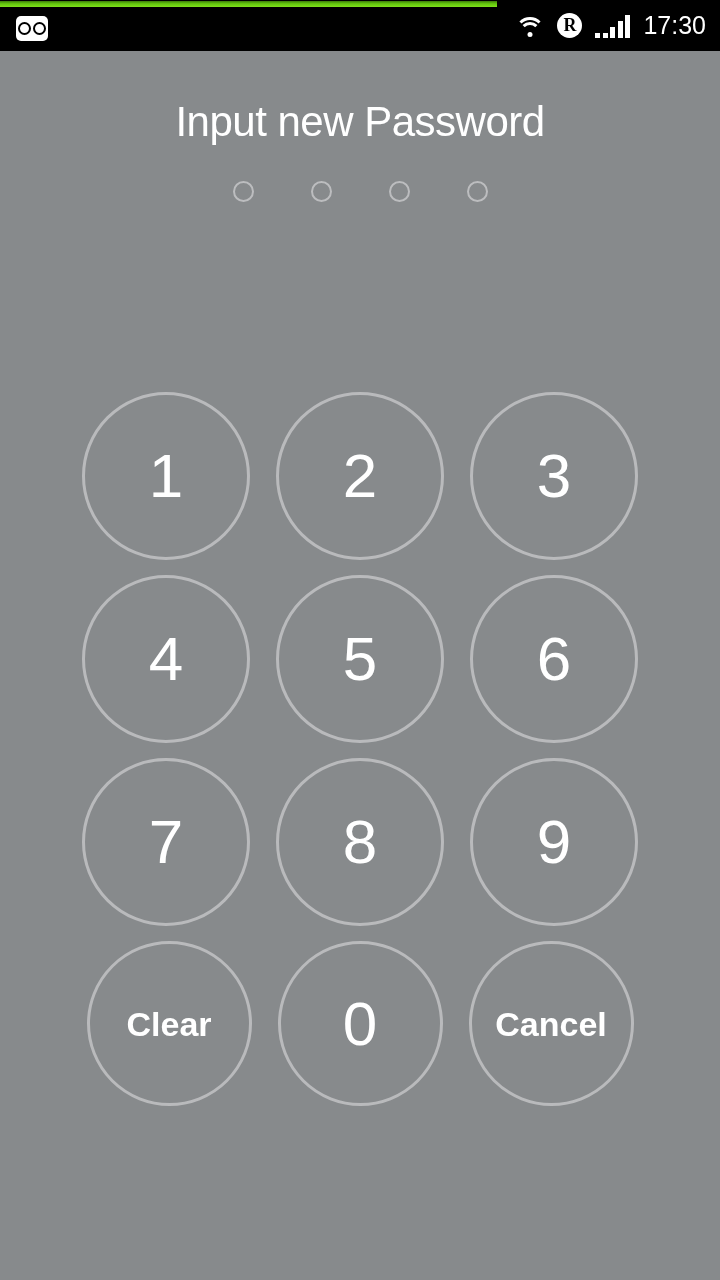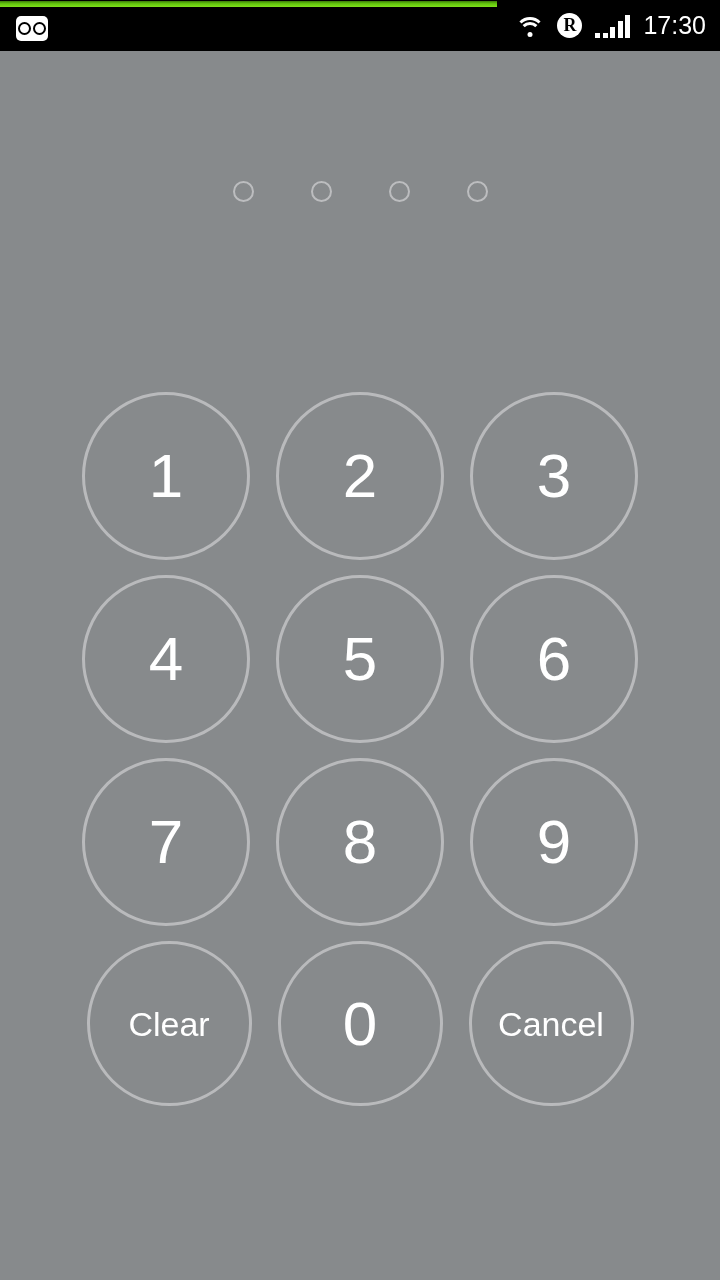--- a/index.html
+++ b/index.html
@@ -202,21 +202,21 @@
     cursor: pointer;
     -webkit-tap-highlight-color: transparent;
   }
   .key.digit {
     font-size: 62px;
     font-weight: 400;
     line-height: 1;
   }
   .key.word {
     font-size: 34px;
-    font-weight: 400;
+    font-weight: 700;
     line-height: 1;
   }
   .keypad-row.row-4 .key {
     width: 165px;
     height: 165px;
   }
 </style>
 </head>
 <body>
 
@@ -245,20 +245,21 @@
         <i class="b5"></i>
       </div>
       <div class="status-time">17:30</div>
     </div>
   </div>
 
   <div class="progress-strip">
     <div class="fill" style="width: 69%;"></div>
   </div>
 
+  <div class="title">Input new Password</div>
 
   <div class="pin-dots">
       <div class="pin-dot" style="border-color: rgb(188, 189, 191);"></div>
       <div class="pin-dot" style="border-color: rgb(188, 189, 191);"></div>
       <div class="pin-dot" style="border-color: rgb(188, 189, 191);"></div>
       <div class="pin-dot" style="border-color: rgb(188, 189, 191);"></div>
     </div>
 
   <div class="keypad">
       <div class="keypad-row">

